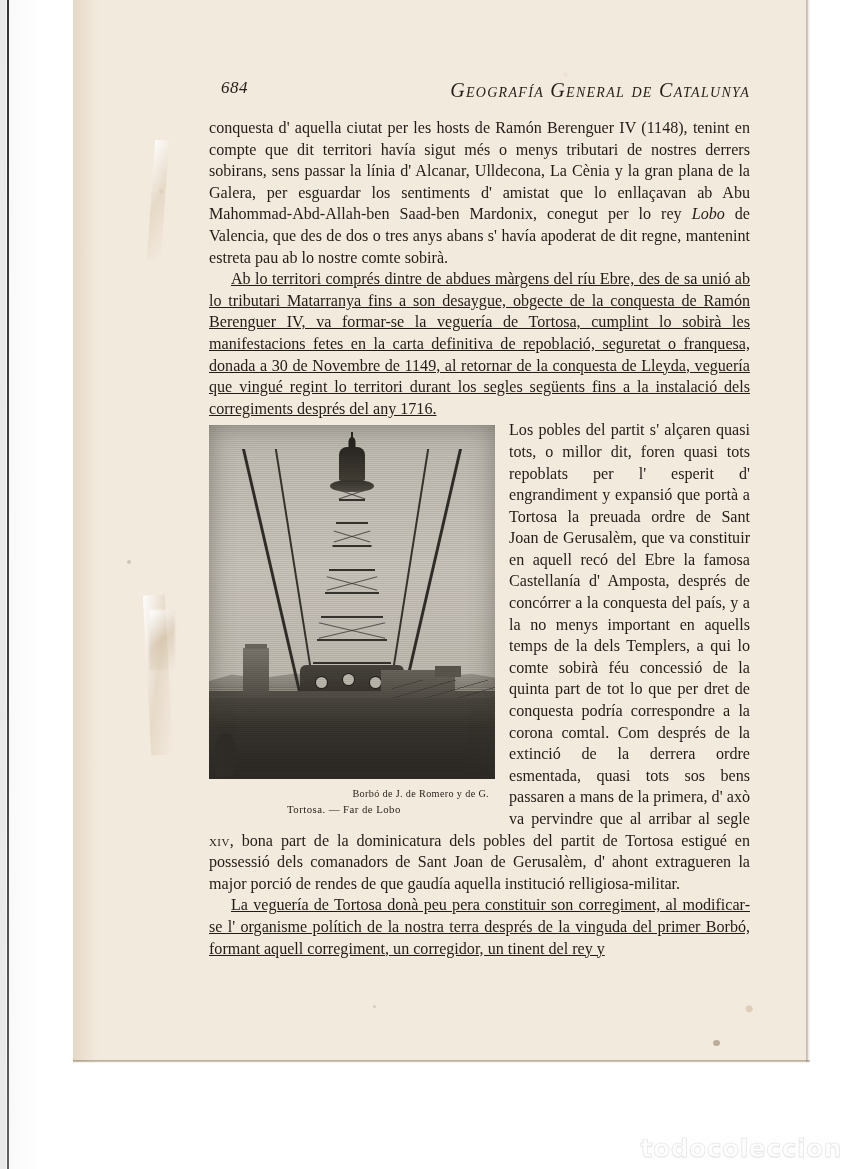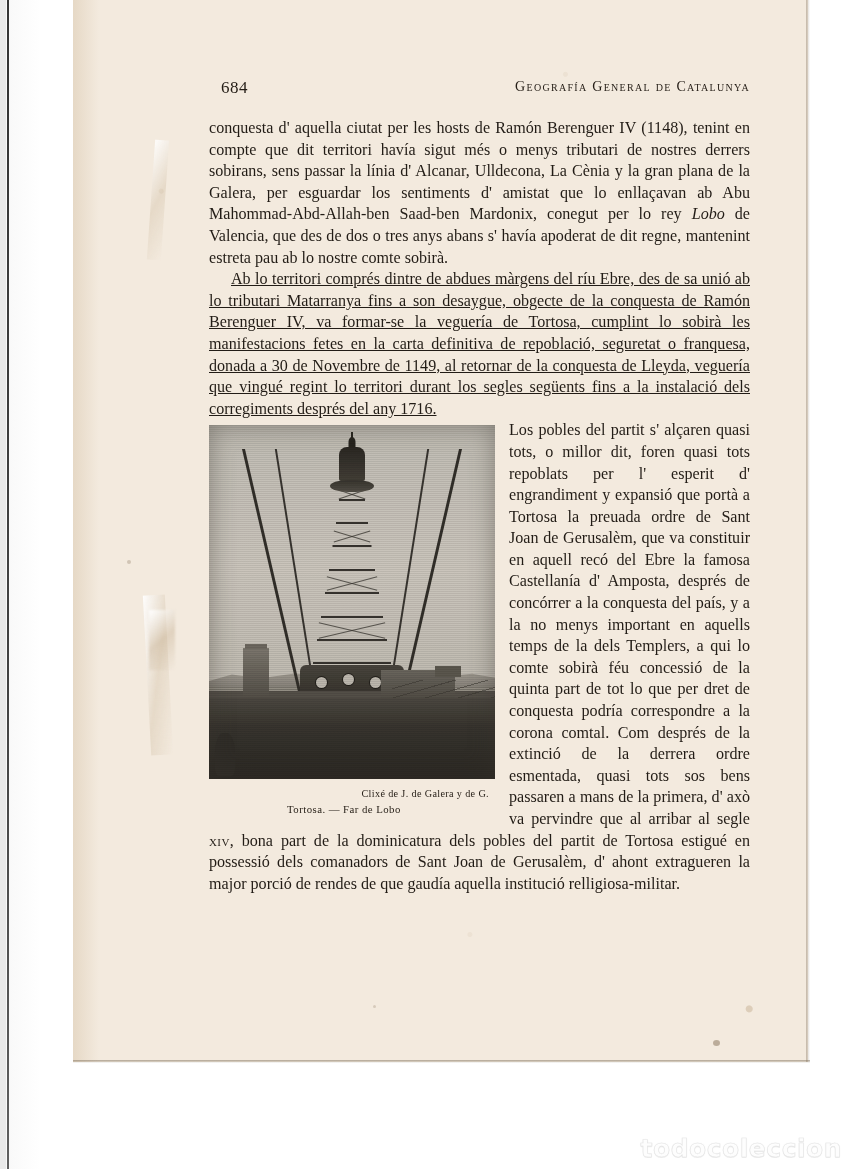--- a/index.html
+++ b/index.html
@@ -63,29 +63,29 @@
     background:linear-gradient(140deg,rgba(255,255,255,.95),rgba(196,174,144,.40),rgba(255,255,255,0));
     filter:blur(.8px);}
   .spot{position:absolute;border-radius:50%;background:rgba(120,98,70,.45);}
 
   
   #text-col{
     position:absolute;left:209px;top:78px;width:541px;
     color:#221c16;
   }
   .folio-row{
-    position:relative;height:26px;margin-bottom:13px;
+    position:relative;height:26px;margin-bottom:13px;font-style:italic;
   }
   #folio{
     position:absolute;left:12px;top:0;
     font-size:17px;letter-spacing:.5px;color:#241d16;
   }
   #running-head{
     position:absolute;right:0;top:1px;
-    font-size:14px;
+    font-size:20px;
     font-variant:small-caps;
     letter-spacing:1.3px;
     color:#241d16;
     white-space:nowrap;
   }
   p.body{
     margin:0;
     font-size:16.1px;
     line-height:21.6px;
     text-align:justify;
@@ -327,22 +327,23 @@
         <div class="quay"></div>
         <div class="hut"></div>
         <div class="hut2"></div>
         <div class="chimney"></div>
         <div class="wires"></div>
         <div class="seawall"></div>
         <div class="person"></div>
         <div class="grain"></div>
         <div class="vign"></div>
       </div>
-      <div id="credit">Clixé de J. de Galera y de G.</div>
+      <div id="credit">Borbó de J. de Romero y de G.</div>
       <div id="fig-caption">Tortosa. — Far de Lobo</div>
     </div>
 
     <p class="body"><span>Los pobles del partit s' alçaren quasi tots, o millor dit, foren quasi tots repoblats per l' esperit d' engrandiment y expansió que portà a Tortosa la preuada ordre de Sant Joan de Gerusalèm, que va constituir en aquell recó del Ebre la famosa Castellanía d' Amposta, després de concórrer a la conquesta del país, y a la no menys important en aquells temps de la dels Templers, a qui lo comte sobirà féu concessió de la quinta part de tot lo que per dret de conquesta podría correspondre a la corona comtal. Com després de la extinció de la derrera ordre esmentada, quasi tots sos bens passaren a mans de la primera, d' axò va pervindre que al arribar al segle </span><span class="sc">xiv</span><span>, bona part de la dominicatura dels pobles del partit de Tortosa estigué en possessió dels comanadors de Sant Joan de Gerusalèm, d' ahont extragueren la major porció de rendes de que gaudía aquella institució relligiosa-militar.</span></p>
   </div>
 
+  <p class="body indent">La veguería de Tortosa donà peu pera constituir son corregiment, al modificar-se l' organisme polítich de la nostra terra després de la vinguda del primer Borbó, formant aquell corregiment, un corregidor, un tinent del rey y</p>
 </div>
 
 <div id="watermark">todocoleccion</div>
 
 </body></html>

